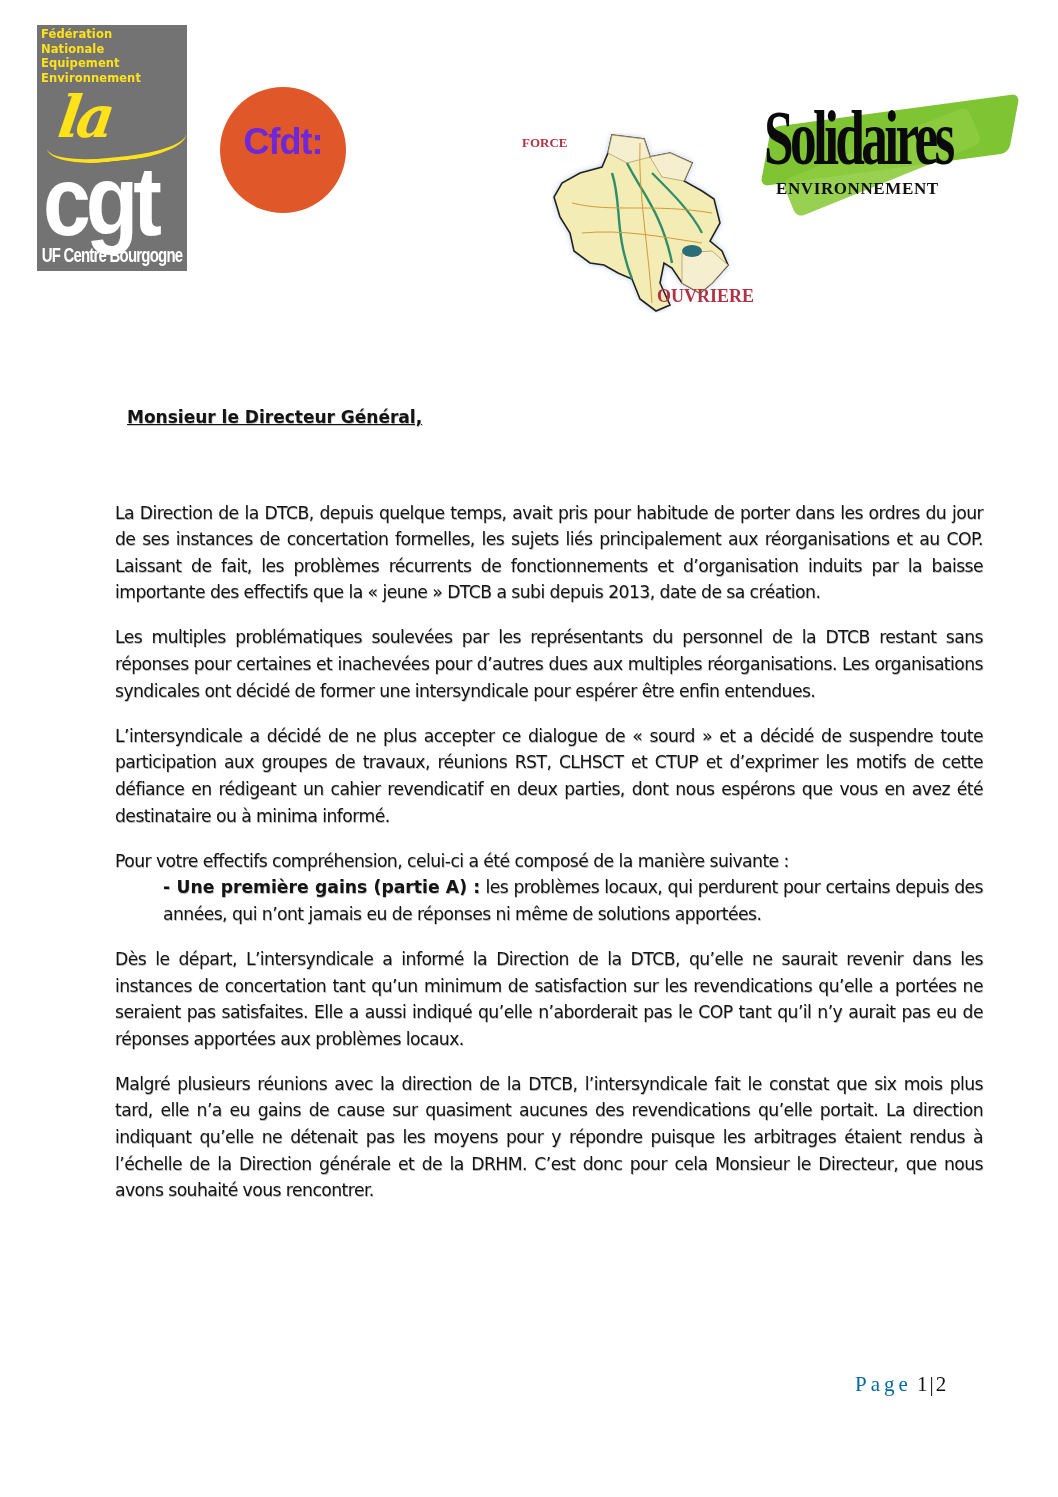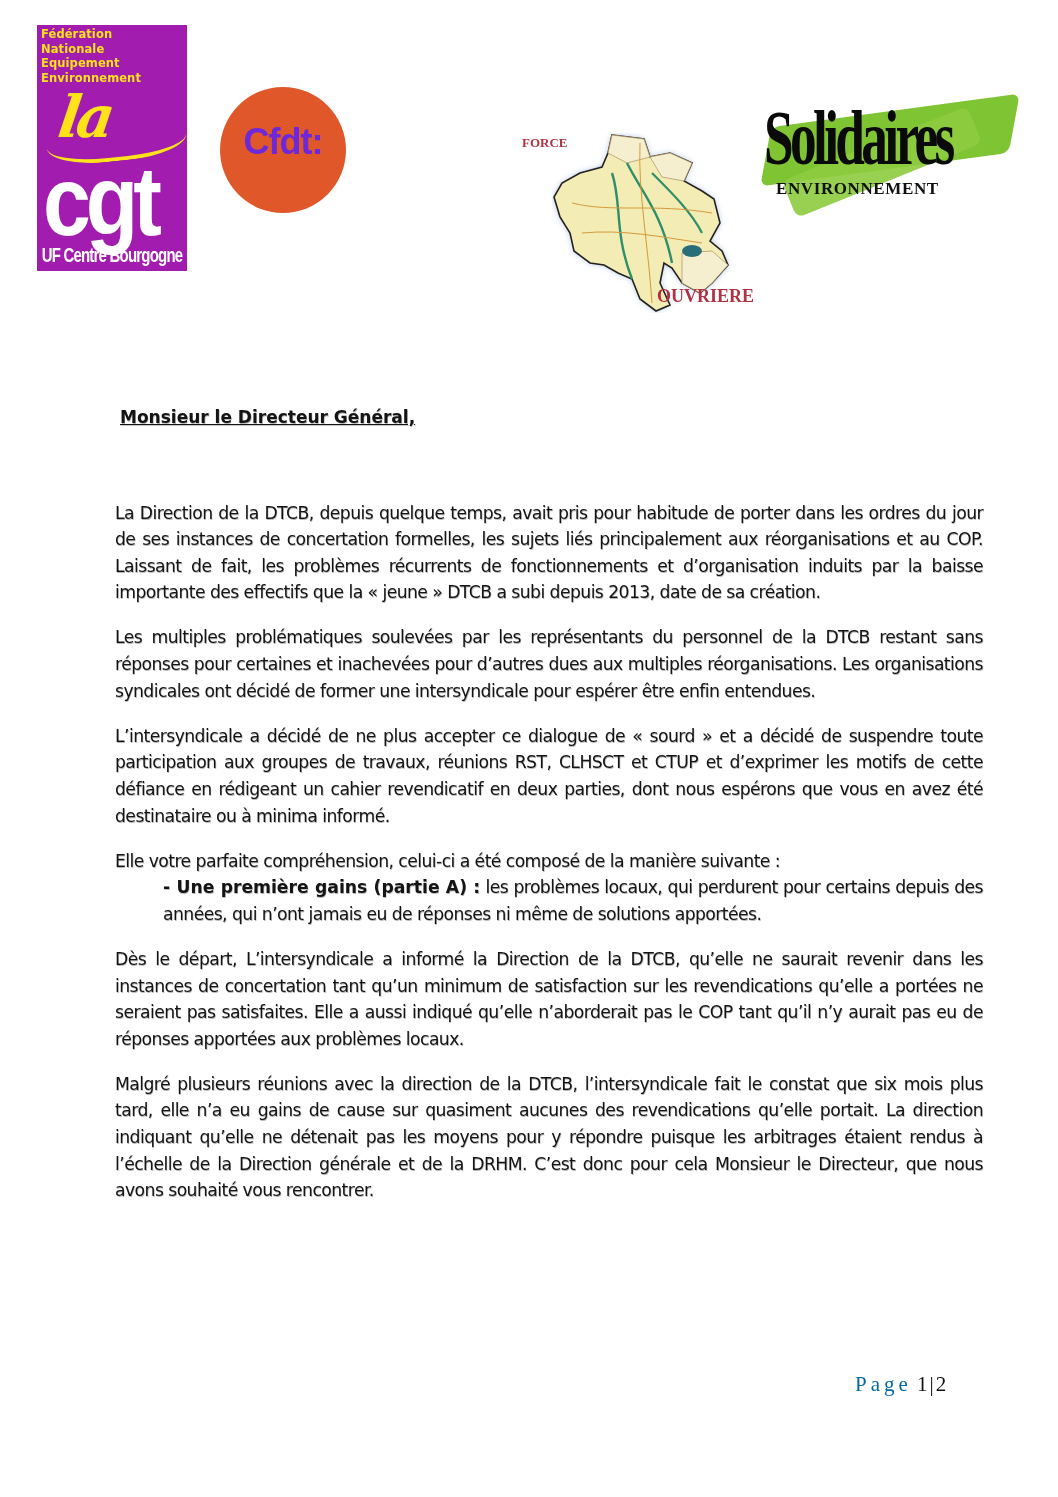--- a/index.html
+++ b/index.html
@@ -1,19 +1,19 @@
 <!DOCTYPE html>
 <html><head>
 <meta charset="utf-8">
 <style>
   html, body { margin: 0; padding: 0; background: #ffffff; }
   body { width: 1058px; height: 1497px; position: relative; overflow: hidden; font-family: "DejaVu Sans", sans-serif; color: #111; }
 
   
-  .logo-cgt { position: absolute; left: 37px; top: 25px; width: 150px; height: 246px; background: #a21caf; overflow: hidden; }
+  .logo-cgt { position: absolute; left: 37px; top: 25px; width: 150px; height: 246px; background: #737373; overflow: hidden; }
   .cgt-fed { position: absolute; left: 4px; top: 2px; color: #ffe21a; font-family: "DejaVu Sans", sans-serif; font-weight: bold; font-size: 11.5px; line-height: 14.5px; letter-spacing: 0.1px; }
   .cgt-la { position: absolute; left: 22px; top: 62px; color: #ffe21a; font-family: "DejaVu Serif", serif; font-style: italic; font-weight: bold; font-size: 58px; line-height: 60px; letter-spacing: -4px; transform: skewX(-8deg); }
   .cgt-swoosh { position: absolute; left: 10px; top: 110px; width: 140px; height: 22px; border-bottom: 4px solid #ffe21a; border-radius: 0 0 60px 60px / 0 0 20px 20px; transform: rotate(-6deg); }
   .cgt-main { position: absolute; left: 6px; top: 126px; color: #ffffff; font-family: "Liberation Sans", sans-serif; font-weight: bold; font-size: 86px; line-height: 86px; letter-spacing: -5px; transform: scaleY(1.15); transform-origin: top left; }
   .cgt-uf { position: absolute; left: 4px; top: 219px; width: 142px; text-align: center; color: #ffffff; font-family: "Liberation Sans", sans-serif; font-weight: bold; font-size: 15px; letter-spacing: -0.8px; transform: scaleY(1.3); transform-origin: top left; white-space: nowrap; }
 
   .logo-cfdt { position: absolute; left: 218px; top: 87px; width: 290px; height: 130px; }
   .cfdt-circle { position: absolute; left: 2px; top: 0; width: 126px; height: 126px; border-radius: 50%; background: #e0582a; }
   .cfdt-word { position: absolute; left: 2px; top: 34px; width: 126px; text-align: center; color: #6d28d9; font-family: "Liberation Sans", sans-serif; font-weight: bold; font-size: 36px; letter-spacing: -1px; }
   .cfdt-lines { position: absolute; left: 140px; top: 12px; color: #d9552a; font-family: "Liberation Sans", sans-serif; font-weight: bold; font-size: 21px; line-height: 25px; }
@@ -24,21 +24,21 @@
   .fo-bottom { position: absolute; left: 135px; top: 161px; color: #b23245; font-family: "Liberation Serif", serif; font-weight: bold; font-size: 18px; }
 
   .logo-sol { position: absolute; left: 762px; top: 90px; width: 255px; height: 120px; }
   .sol-green1 { position: absolute; left: 8px; top: 20px; width: 240px; height: 60px; background: #7fc433; transform: skewX(-18deg) rotate(-8deg); border-radius: 8px; }
   .sol-green2 { position: absolute; left: 20px; top: 52px; width: 200px; height: 40px; background: #8dcc3e; transform: rotate(-22deg); border-radius: 8px; opacity: 0.9; }
   .sol-word { position: absolute; left: 2px; top: 2px; color: #0a0a0a; font-family: "Liberation Serif", serif; font-weight: bold; font-size: 58px; letter-spacing: -4px; transform: scaleY(1.35) scaleX(0.92); transform-origin: top left; }
   .sol-sub { position: absolute; left: 14px; top: 89px; color: #111; font-family: "Liberation Serif", serif; font-weight: bold; font-size: 17px; letter-spacing: 0.6px; }
 
   
   .letter { position: absolute; left: 115px; top: 404px; width: 868px; font-family: "DejaVu Sans", sans-serif; font-size: 17.2px; line-height: 26.6px; color: #141414; text-shadow: 0.6px 0.8px 0.6px rgba(0,0,0,0.28); }
-  .salutation { font-weight: bold; text-decoration: underline; font-size: 17px; margin: 0 0 69px 5px; }
+  .salutation { font-weight: bold; text-decoration: underline; font-size: 17px; margin: 0 0 69px 12px; }
   .para { text-align: justify; margin: 0 0 18.5px 0; letter-spacing: -0.55px; word-spacing: 0px; }
   .para.tight { margin-bottom: 0; }
   .list { margin: 0 0 18.5px 48px; }
   .list-item { text-align: justify; letter-spacing: -0.55px; }
   .list-item b { font-weight: bold; letter-spacing: 0; }
 
   .footer { position: absolute; left: 855px; top: 1372px; font-family: "Liberation Serif", serif; font-size: 21px; }
   .footer .pw { color: #0369a1; letter-spacing: 4px; }
   .footer .pn { color: #111; }
   .footer .sep { color: #111; margin: 0 2px; }
@@ -93,21 +93,21 @@
   <div class="sol-green2"></div>
   <div class="sol-word">Solidaires</div>
   <div class="sol-sub">ENVIRONNEMENT</div>
 </div>
 
 <div class="letter">
   <div class="salutation">Monsieur le Directeur Général,</div>
   <p class="para">La Direction de la DTCB, depuis quelque temps, avait pris pour habitude de porter dans les ordres du jour de ses instances de concertation formelles, les sujets liés principalement aux réorganisations et au COP. Laissant de fait, les problèmes récurrents de fonctionnements et d’organisation induits par la baisse importante des effectifs que la « jeune » DTCB a subi depuis 2013, date de sa création.</p>
   <p class="para">Les multiples problématiques soulevées par les représentants du personnel de la DTCB restant sans réponses pour certaines et inachevées pour d’autres dues aux multiples réorganisations. Les organisations syndicales ont décidé de former une intersyndicale pour espérer être enfin entendues.</p>
   <p class="para">L’intersyndicale a décidé de ne plus accepter ce dialogue de « sourd » et a décidé de suspendre toute participation aux groupes de travaux, réunions RST, CLHSCT et CTUP et d’exprimer les motifs de cette défiance en rédigeant un cahier revendicatif en deux parties, dont nous espérons que vous en avez été destinataire ou à minima informé.</p>
-  <p class="para tight">Elle votre parfaite compréhension, celui-ci a été composé de la manière suivante :</p>
+  <p class="para tight">Pour votre effectifs compréhension, celui-ci a été composé de la manière suivante :</p>
   <div class="list">
     <div class="list-item"><b>- Une première gains (partie A) :</b><span> les problèmes locaux, qui perdurent pour certains depuis des années, qui n’ont jamais eu de réponses ni même de solutions apportées.</span></div>
   </div>
   <p class="para">Dès le départ, L’intersyndicale a informé la Direction de la DTCB, qu’elle ne saurait revenir dans les instances de concertation tant qu’un minimum de satisfaction sur les revendications qu’elle a portées ne seraient pas satisfaites. Elle a aussi indiqué qu’elle n’aborderait pas le COP tant qu’il n’y aurait pas eu de réponses apportées aux problèmes locaux.</p>
   <p class="para">Malgré plusieurs réunions avec la direction de la DTCB, l’intersyndicale fait le constat que six mois plus tard, elle n’a eu gains de cause sur quasiment aucunes des revendications qu’elle portait. La direction indiquant qu’elle ne détenait pas les moyens pour y répondre puisque les arbitrages étaient rendus à l’échelle de la Direction générale et de la DRHM. C’est donc pour cela Monsieur le Directeur, que nous avons souhaité vous rencontrer.</p>
 </div>
 
 <div class="footer">
   <span class="pw">Page</span>
   <span class="pn">1</span><span class="sep">|</span><span class="pn">2</span>

